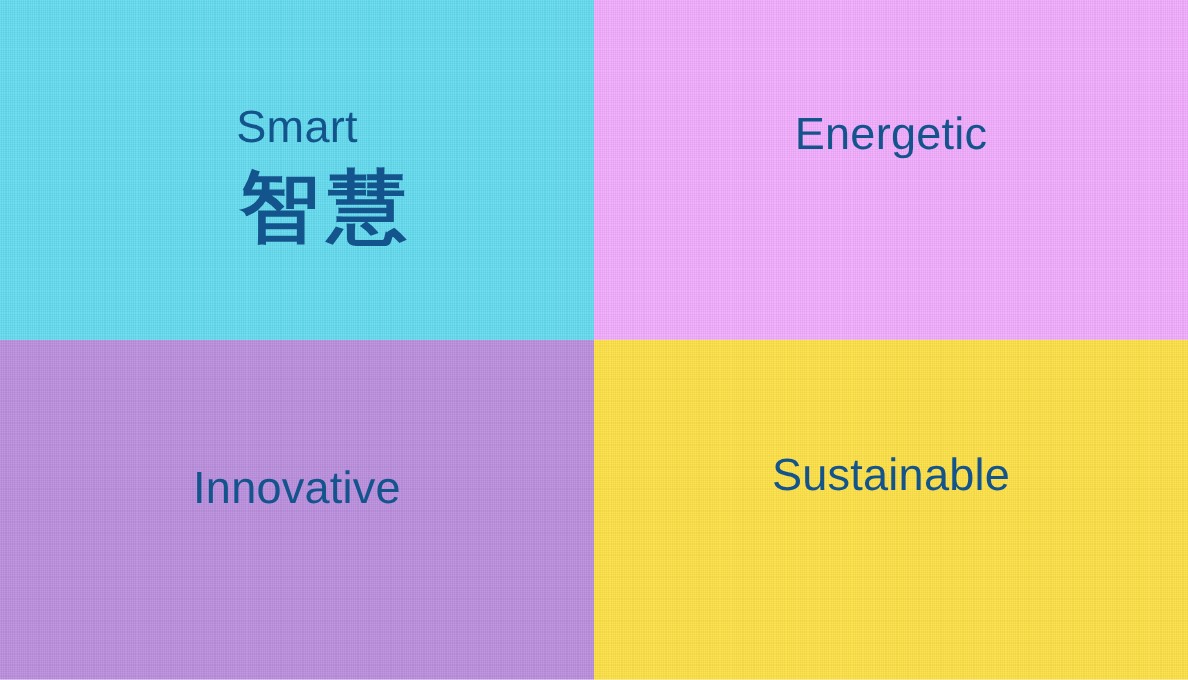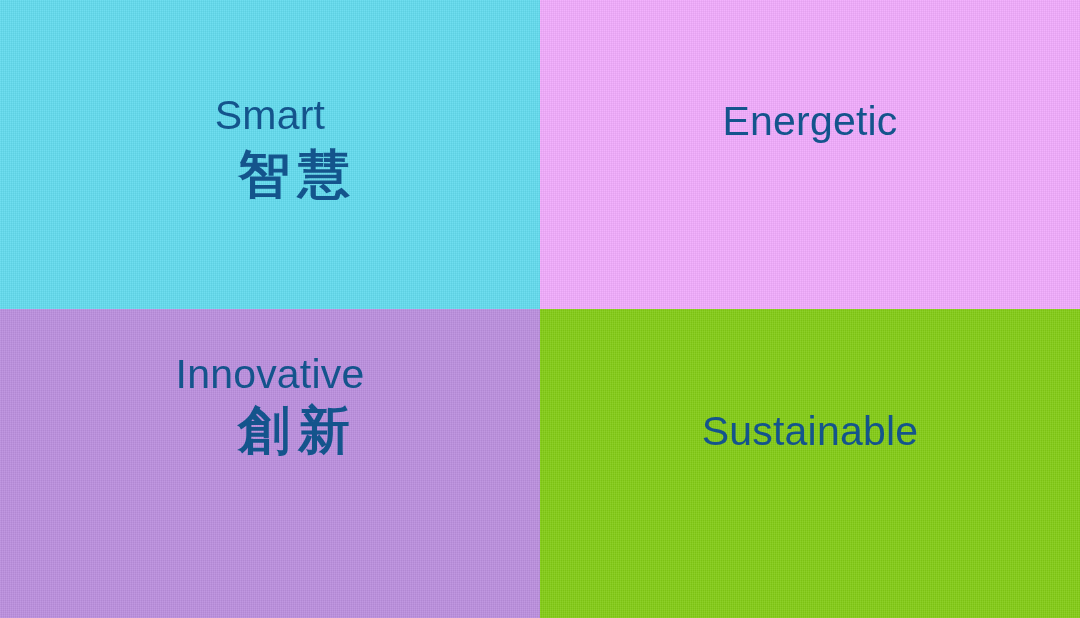--- a/index.html
+++ b/index.html
@@ -66,38 +66,38 @@
   .label-en {
     font-family: "Liberation Sans", "DejaVu Sans", sans-serif;
     font-size: 41px;
     font-weight: 400;
     letter-spacing: 0.2px;
     line-height: 1;
     white-space: nowrap;
   }
 
   .label-cjk {
-    font-family: Liberation Mono, monospace;
-    font-size: 52px;
+    font-family: Liberation Serif, serif;
+    font-size: 72px;
     font-weight: 700;
     line-height: 1;
     letter-spacing: 8px;
     text-indent: 8px;
     white-space: nowrap;
     margin-left: 48px;
   }
 
   
   #q-smart       .q-inner { padding-top: 95px; }
   #q-smart       .label-cjk { margin-top: 17px; }
 
   #q-energetic   .q-inner { padding-top: 101px; }
   #q-energetic   .label-cjk { margin-top: 15px; }
 
-  #q-innovative  .q-inner { padding-top: 45px; }
+  #q-innovative  .q-inner { padding-top: 114px; }
   #q-innovative  .label-cjk { margin-top: 14px; }
 
   #q-sustainable .q-inner { padding-top: 102px; }
   #q-sustainable .label-cjk { margin-top: 14px; }
 </style>
 </head>
 <body>
 
 <div id="poster" style="color: rgb(20, 84, 140); width: 1080px; height: 618px;">
 
@@ -110,23 +110,22 @@
 
   <div class="quadrant" id="q-energetic" style="background-color: #f0abfc;">
     <div class="q-inner">
       <div class="label-en">Energetic</div>
     </div>
   </div>
 
   <div class="quadrant" id="q-innovative" style="background-color: rgb(187, 143, 222);">
     <div class="q-inner">
       <div class="label-en">Innovative</div>
-      <div class="label-cjk">創新</div>
     </div>
   </div>
 
-  <div class="quadrant" id="q-sustainable" style="background-color: #84cc16;">
+  <div class="quadrant" id="q-sustainable" style="background-color: #fde047;">
     <div class="q-inner">
       <div class="label-en">Sustainable</div>
     </div>
   </div>
 
 </div>
 
 </body></html>

